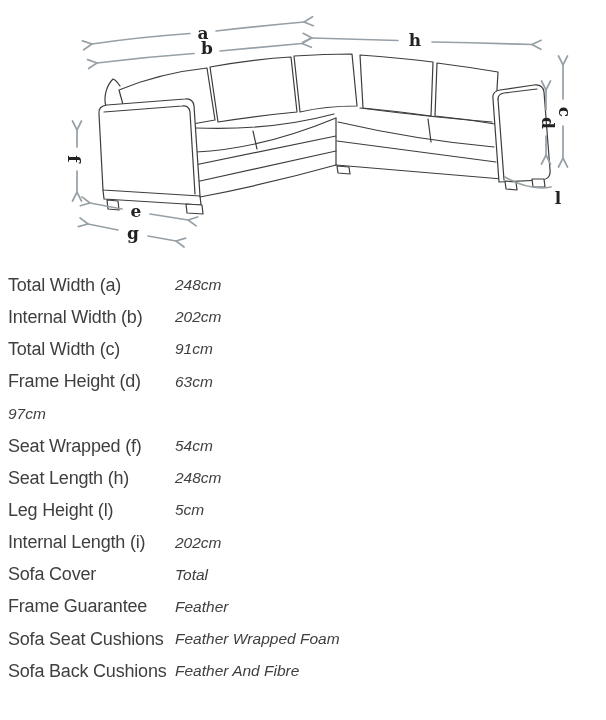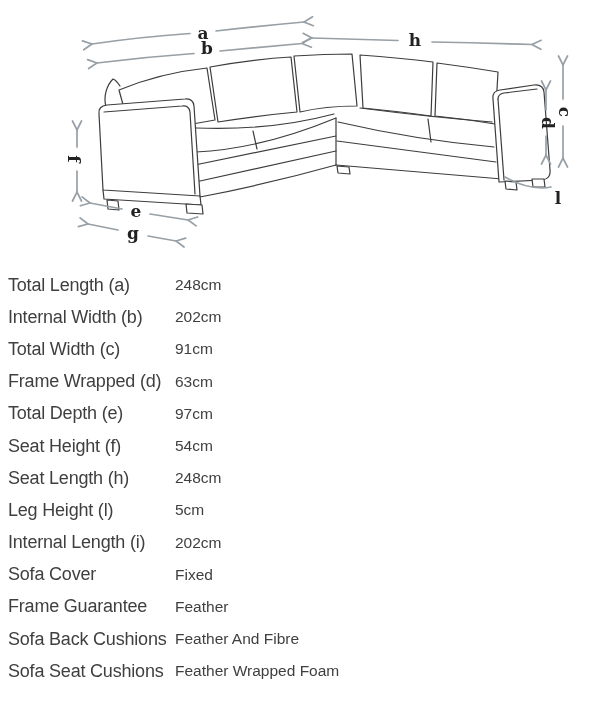--- a/index.html
+++ b/index.html
@@ -14,21 +14,21 @@
   .dimlabel{
     font-family:"DejaVu Serif",serif;font-weight:700;font-size:17px;
     fill:var(--dim-label-color,#222);
   }
   .specs{position:absolute;left:8px;top:269px;width:592px;}
   .spec-row{display:flex;align-items:center;height:32.2px;}
   .spec-label{
     min-width:167px;font-size:18px;color:var(--text-color,#3f3f3f);
     white-space:nowrap;letter-spacing:-0.2px;
   }
-  .spec-value{font-size:15.5px;color:var(--text-color,#3f3f3f);white-space:nowrap;}
+  .spec-value{font-size:15.5px;color:var(--text-color,#3f3f3f);white-space:nowrap;font-style:italic;}
 </style>
 </head>
 <body>
 
 <div class="diagram">
   <svg width="606" height="262" viewBox="0 0 606 262" xmlns="http://www.w3.org/2000/svg">
     <defs>
       <marker id="arr" viewBox="0 0 12 12" refX="1" refY="6" markerWidth="12" markerHeight="12" markerUnits="userSpaceOnUse" orient="auto-start-reverse">
         <path d="M10,1.5 L1,6 L10,10.5" fill="none" class="arrow" stroke-width="1.6"></path>
       </marker>
@@ -126,64 +126,63 @@
       <g>
         <path class="arrow" d="M505,177 Q530,191 551,187" stroke-width="1.2"></path>
         <text class="dimlabel" x="558" y="198" text-anchor="middle" dominant-baseline="central">l</text>
       </g>
     </g>
   </svg>
 </div>
 
 <div class="specs">
   <div class="spec-row">
-    <span class="spec-label">Total Length (a)</span>
+    <span class="spec-label">Total Width (a)</span>
     <span class="spec-value">248cm</span>
   </div>
   <div class="spec-row">
     <span class="spec-label">Internal Width (b)</span>
     <span class="spec-value">202cm</span>
   </div>
   <div class="spec-row">
     <span class="spec-label">Total Width (c)</span>
     <span class="spec-value">91cm</span>
   </div>
   <div class="spec-row">
-    <span class="spec-label">Frame Wrapped (d)</span>
+    <span class="spec-label">Frame Height (d)</span>
     <span class="spec-value">63cm</span>
   </div>
   <div class="spec-row">
-    <span class="spec-label">Total Depth (e)</span>
     <span class="spec-value">97cm</span>
   </div>
   <div class="spec-row">
-    <span class="spec-label">Seat Height (f)</span>
+    <span class="spec-label">Seat Wrapped (f)</span>
     <span class="spec-value">54cm</span>
   </div>
   <div class="spec-row">
     <span class="spec-label">Seat Length (h)</span>
     <span class="spec-value">248cm</span>
   </div>
   <div class="spec-row">
     <span class="spec-label">Leg Height (l)</span>
     <span class="spec-value">5cm</span>
   </div>
   <div class="spec-row">
     <span class="spec-label">Internal Length (i)</span>
     <span class="spec-value">202cm</span>
   </div>
   <div class="spec-row">
     <span class="spec-label">Sofa Cover</span>
-    <span class="spec-value">Fixed</span>
+    <span class="spec-value">Total</span>
   </div>
   <div class="spec-row">
     <span class="spec-label">Frame Guarantee</span>
     <span class="spec-value">Feather</span>
   </div>
   <div class="spec-row">
+    <span class="spec-label">Sofa Seat Cushions</span>
+    <span class="spec-value">Feather Wrapped Foam</span>
+  </div>
+  <div class="spec-row">
     <span class="spec-label">Sofa Back Cushions</span>
     <span class="spec-value">Feather And Fibre</span>
-  </div>
-  <div class="spec-row">
-    <span class="spec-label">Sofa Seat Cushions</span>
-    <span class="spec-value">Feather Wrapped Foam</span>
   </div>
 </div>
 
 </body></html>

